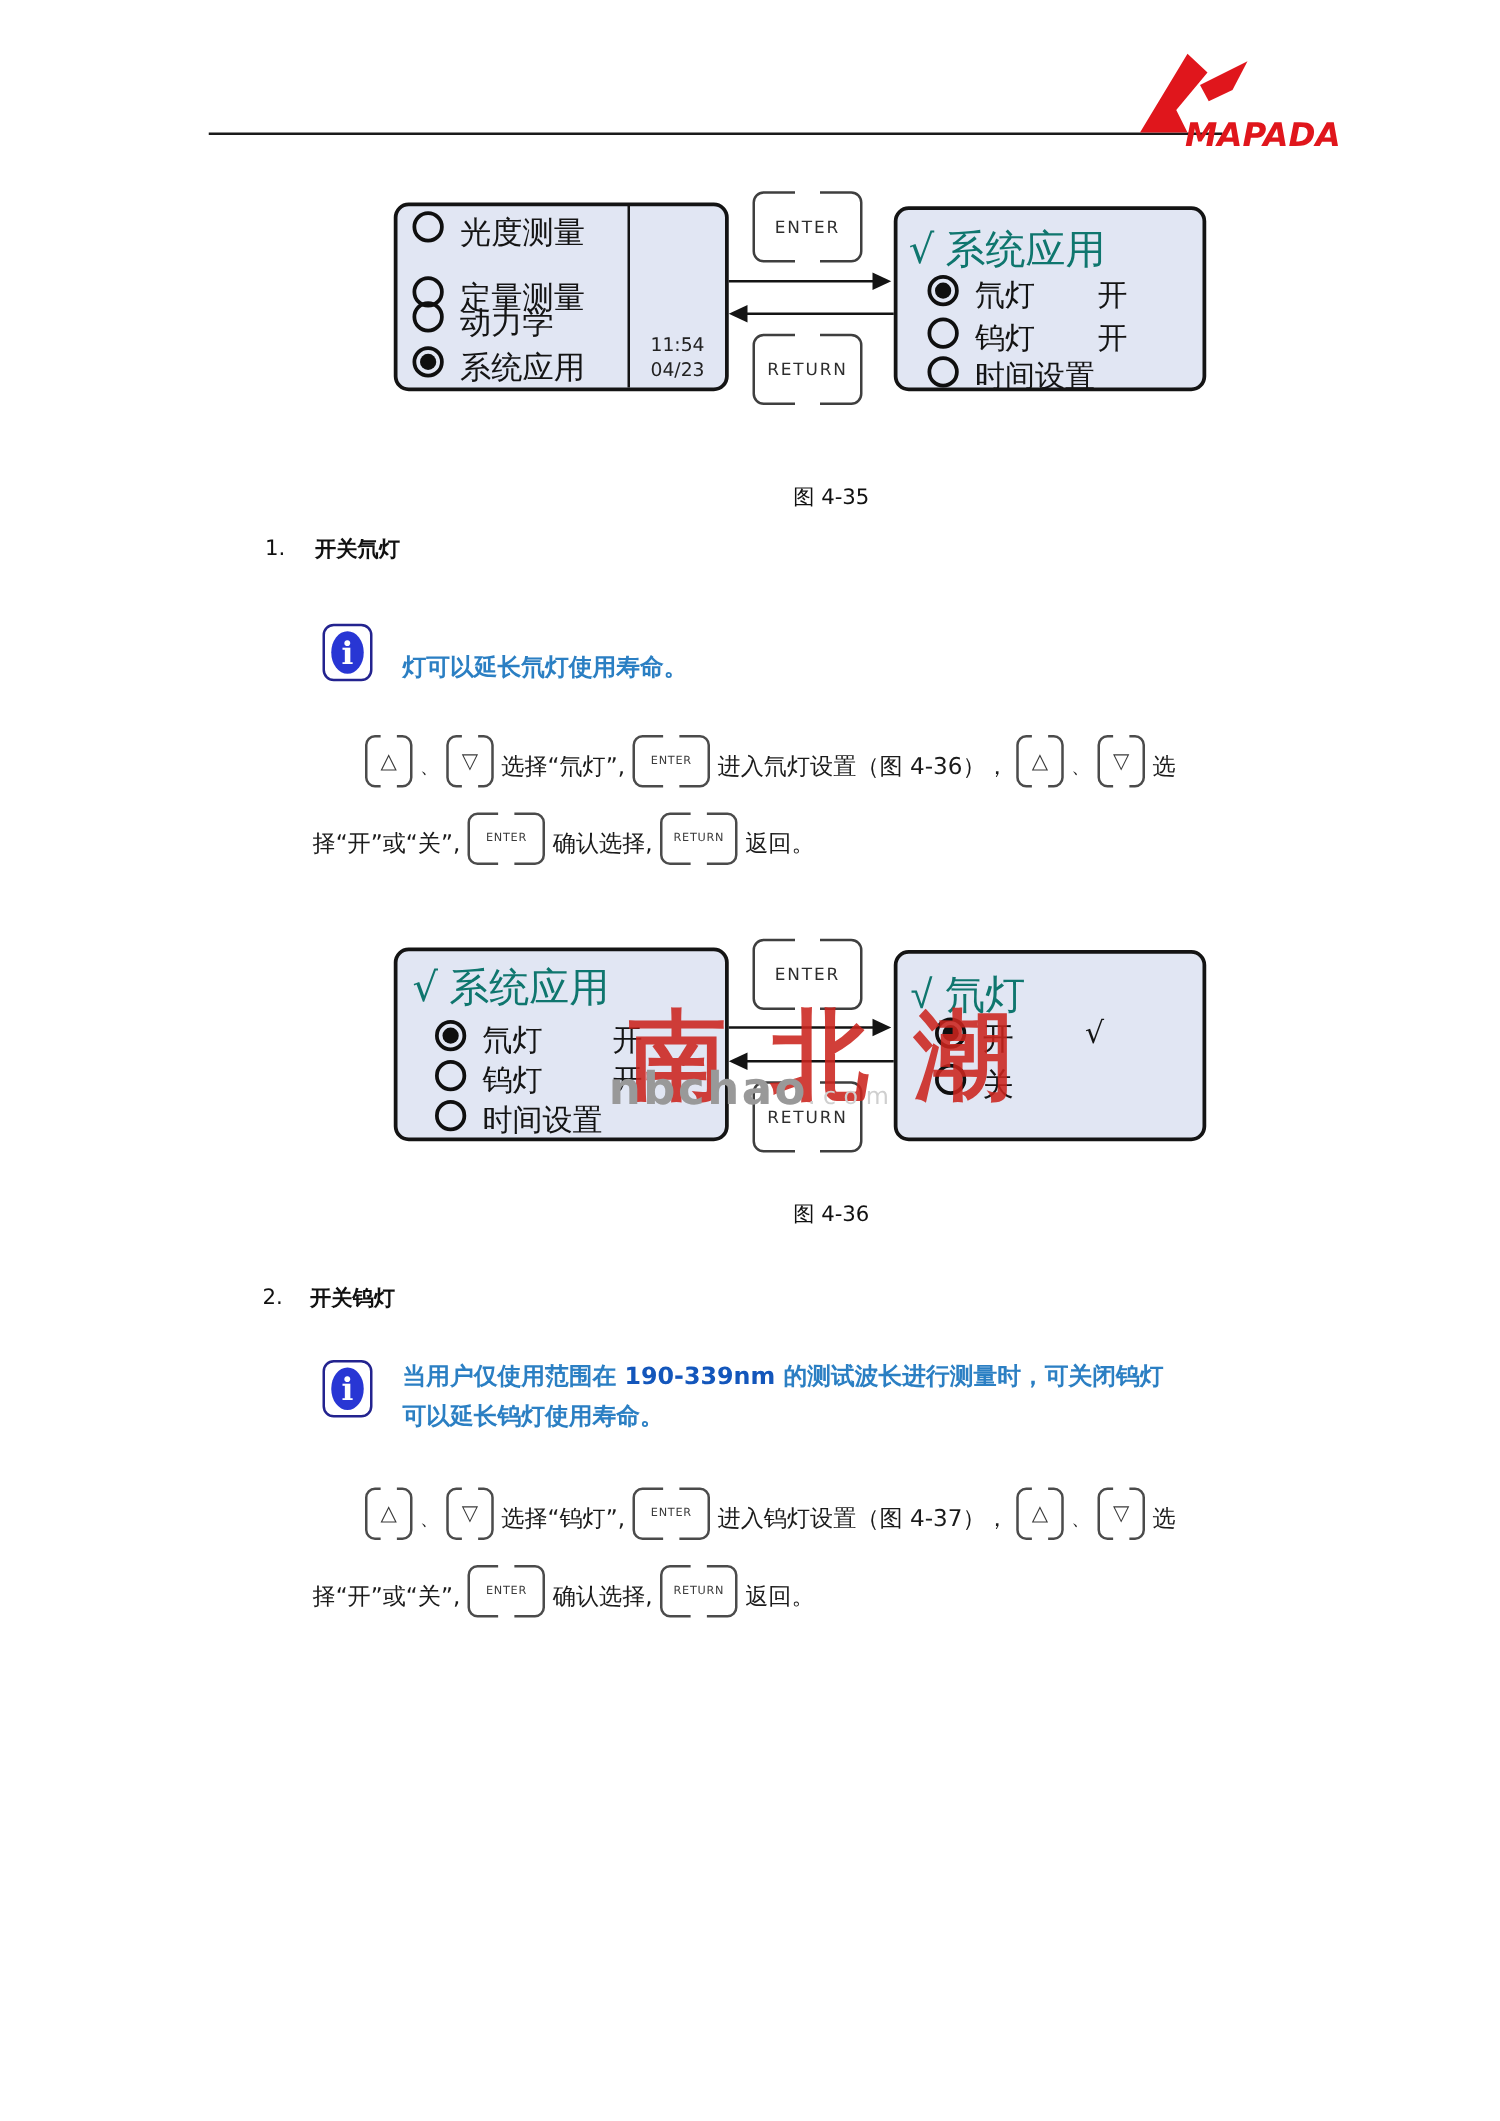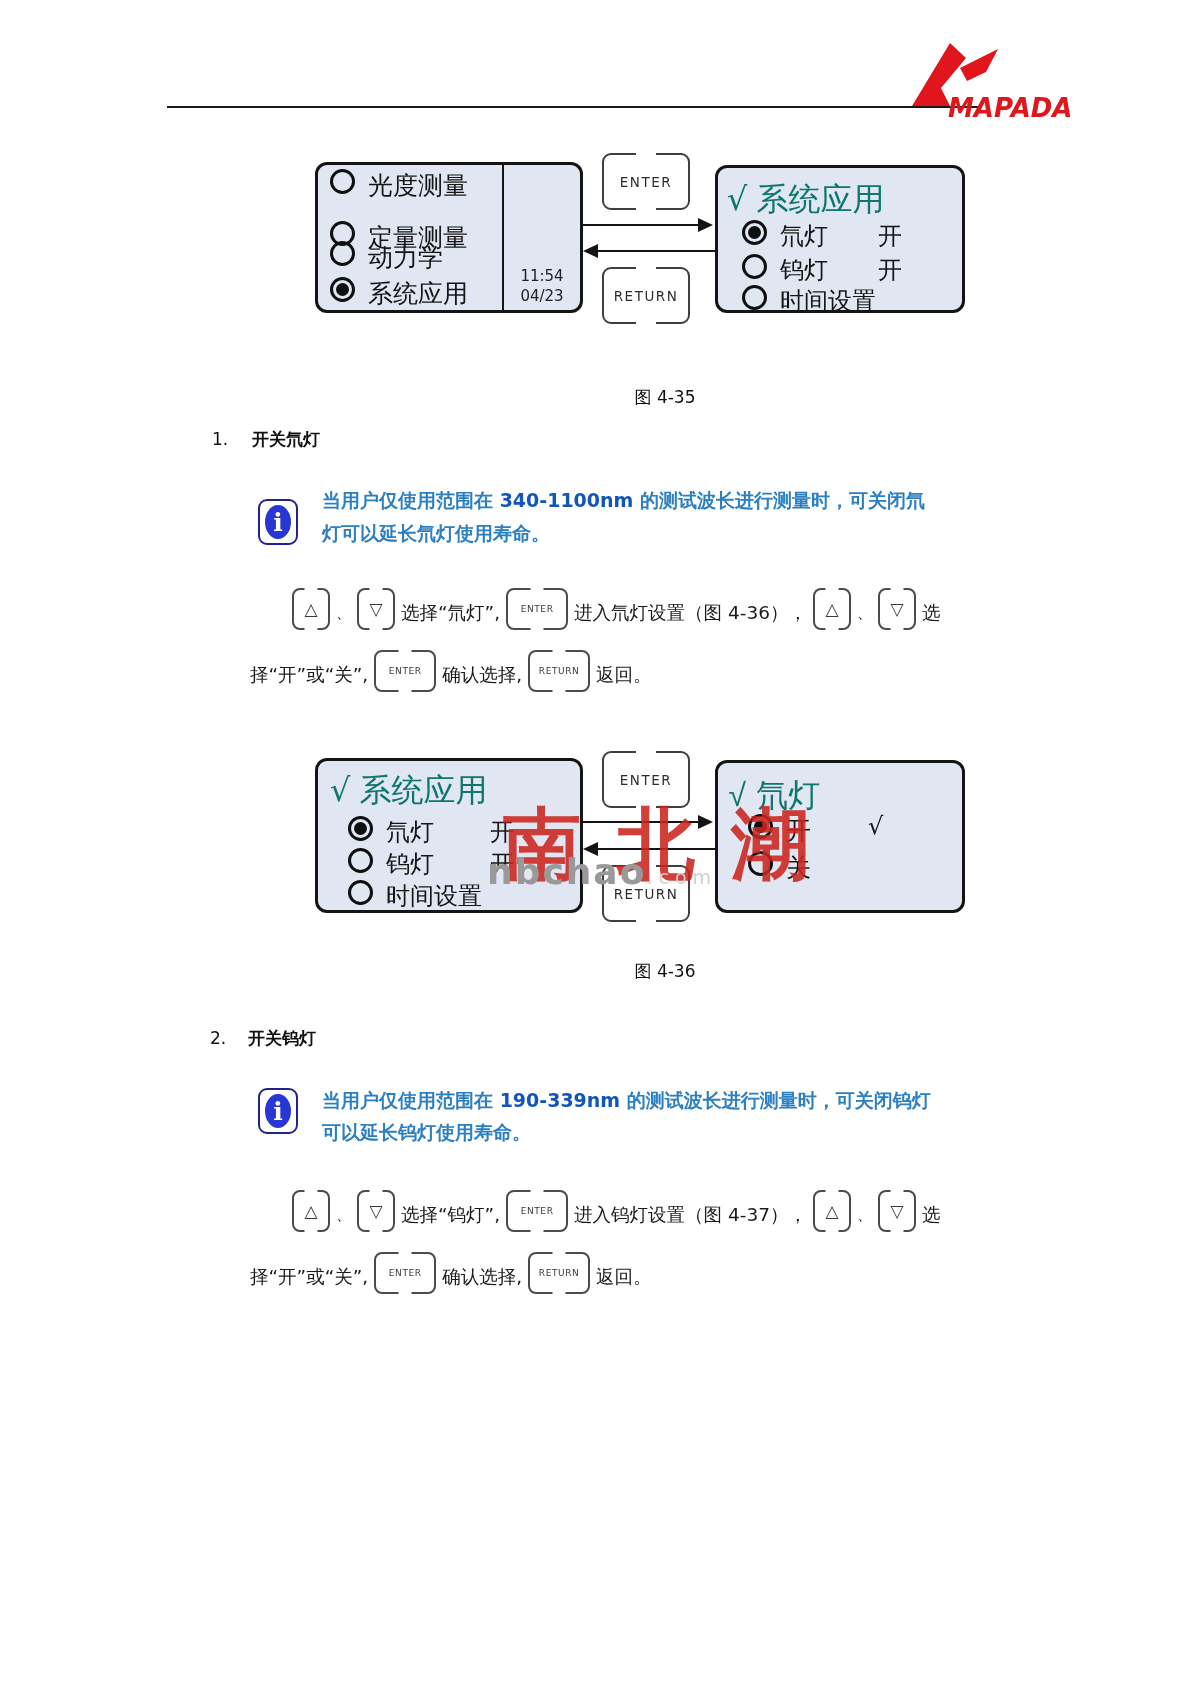--- a/index.html
+++ b/index.html
@@ -141,21 +141,20 @@
   <div class="fig-cap" style="left:565px;top:364px;margin-top:22px;">图 4-35</div>
 
   <div class="sec-num" style="left:212px;top:429px;">1.</div>
   <div class="sec-title" style="left:252px;top:428px;">开关氘灯</div>
 
   <div class="note-icon" style="left:258px;top:499px;">
     <span class="note-oval">
         <span>i</span>
       </span>
   </div>
-  <div class="note-line" style="left:322px;top:488px;"><span>当用户仅使用范围在 </span><span class="note-range">340-1100nm</span><span> 的测试波长进行测量时，可关闭氘</span></div>
   <div class="note-line" style="left:322px;top:521px;">灯可以延长氘灯使用寿命。</div>
 
   <div class="steps" style="left:292px;top:588px;">
     <span class="ikey small">
         <span>△</span>
       </span>
     <span class="cds">、</span>
     <span class="ikey small">
         <span>▽</span>
       </span>

